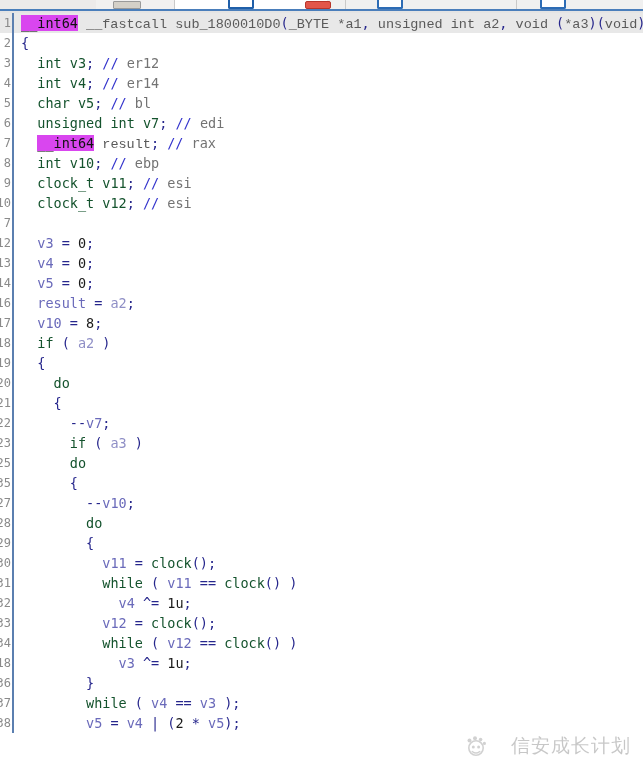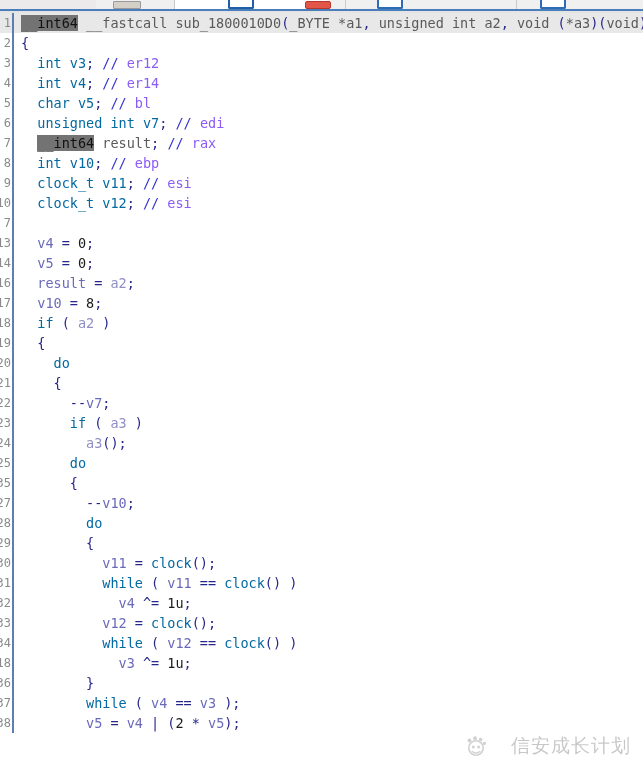--- a/index.html
+++ b/index.html
@@ -118,29 +118,29 @@
     background: #5b7fb0;
   }
   .code-text {
     padding-left: 7px;
     flex: 1;
     color: #000000;
     background: #ffffff;
   }
 
   
-  .t-kw      { color: #0369a1; }
+  .t-kw      { color: #14532d; }
   .t-var     { color: #6a6aba; }           
   .t-arg     { color: #8f8fc6; }           
   .t-num     { color: #1b1b1b; }           
   .t-cmt     { color: #3333cc; }           
-  .t-reg     { color: #8b5cf6; }           
+  .t-reg     { color: #737373; }           
   .t-plain   { color: #4a4a4a; }
-  .t-hl      { background: #737373; color: #111111; }
-  .t-grey    { color: #5a5a5a; }
+  .t-hl      { background: #d946ef; color: #111111; }
+  .t-grey    { color: #5a5a5a; font-family: Liberation Mono, monospace; }
   .t-blue    { color: #26268c; }
 
   
   .watermark {
     position: absolute;
     right: 12px;
     bottom: 10px;
     display: flex;
     align-items: center;
     gap: 22px;
@@ -184,31 +184,31 @@
       <div class="code-row"><div class="gutter">2</div><div class="gutter-bar"></div><div class="code-text"><span class="t-blue">{</span></div></div>
       <div class="code-row"><div class="gutter">3</div><div class="gutter-bar"></div><div class="code-text"><span class="t-kw">  int </span><span class="t-kw">v3</span><span class="t-blue">;</span><span class="t-plain"> </span><span class="t-cmt">//</span><span class="t-plain"> </span><span class="t-reg">er12</span></div></div>
       <div class="code-row"><div class="gutter">4</div><div class="gutter-bar"></div><div class="code-text"><span class="t-kw">  int </span><span class="t-kw">v4</span><span class="t-blue">;</span><span class="t-plain"> </span><span class="t-cmt">//</span><span class="t-plain"> </span><span class="t-reg">er14</span></div></div>
       <div class="code-row"><div class="gutter">5</div><div class="gutter-bar"></div><div class="code-text"><span class="t-kw">  char </span><span class="t-kw">v5</span><span class="t-blue">;</span><span class="t-plain"> </span><span class="t-cmt">//</span><span class="t-plain"> </span><span class="t-reg">bl</span></div></div>
       <div class="code-row"><div class="gutter">6</div><div class="gutter-bar"></div><div class="code-text"><span class="t-kw">  unsigned int </span><span class="t-kw">v7</span><span class="t-blue">;</span><span class="t-plain"> </span><span class="t-cmt">//</span><span class="t-plain"> </span><span class="t-reg">edi</span></div></div>
       <div class="code-row"><div class="gutter">7</div><div class="gutter-bar"></div><div class="code-text"><span class="t-plain">  </span><span class="t-hl">__int64</span><span class="t-plain"> </span><span class="t-grey">result</span><span class="t-blue">;</span><span class="t-plain"> </span><span class="t-cmt">//</span><span class="t-plain"> </span><span class="t-reg">rax</span></div></div>
       <div class="code-row"><div class="gutter">8</div><div class="gutter-bar"></div><div class="code-text"><span class="t-kw">  int </span><span class="t-kw">v10</span><span class="t-blue">;</span><span class="t-plain"> </span><span class="t-cmt">//</span><span class="t-plain"> </span><span class="t-reg">ebp</span></div></div>
       <div class="code-row"><div class="gutter">9</div><div class="gutter-bar"></div><div class="code-text"><span class="t-kw">  clock_t </span><span class="t-kw">v11</span><span class="t-blue">;</span><span class="t-plain"> </span><span class="t-cmt">//</span><span class="t-plain"> </span><span class="t-reg">esi</span></div></div>
       <div class="code-row"><div class="gutter">10</div><div class="gutter-bar"></div><div class="code-text"><span class="t-kw">  clock_t </span><span class="t-kw">v12</span><span class="t-blue">;</span><span class="t-plain"> </span><span class="t-cmt">//</span><span class="t-plain"> </span><span class="t-reg">esi</span></div></div>
       <div class="code-row"><div class="gutter">7</div><div class="gutter-bar"></div><div class="code-text"> </div></div>
+      <div class="code-row"><div class="gutter">12</div><div class="gutter-bar"></div><div class="code-text"><span class="t-plain">  </span><span class="t-var">v3</span><span class="t-blue"> = </span><span class="t-num">0</span><span class="t-blue">;</span></div></div>
       <div class="code-row"><div class="gutter">13</div><div class="gutter-bar"></div><div class="code-text"><span class="t-plain">  </span><span class="t-var">v4</span><span class="t-blue"> = </span><span class="t-num">0</span><span class="t-blue">;</span></div></div>
       <div class="code-row"><div class="gutter">14</div><div class="gutter-bar"></div><div class="code-text"><span class="t-plain">  </span><span class="t-var">v5</span><span class="t-blue"> = </span><span class="t-num">0</span><span class="t-blue">;</span></div></div>
       <div class="code-row"><div class="gutter">16</div><div class="gutter-bar"></div><div class="code-text"><span class="t-plain">  </span><span class="t-var">result</span><span class="t-blue"> = </span><span class="t-arg">a2</span><span class="t-blue">;</span></div></div>
       <div class="code-row"><div class="gutter">17</div><div class="gutter-bar"></div><div class="code-text"><span class="t-plain">  </span><span class="t-var">v10</span><span class="t-blue"> = </span><span class="t-num">8</span><span class="t-blue">;</span></div></div>
       <div class="code-row"><div class="gutter">18</div><div class="gutter-bar"></div><div class="code-text"><span class="t-kw">  if </span><span class="t-blue">( </span><span class="t-arg">a2</span><span class="t-blue"> )</span></div></div>
       <div class="code-row"><div class="gutter">19</div><div class="gutter-bar"></div><div class="code-text"><span class="t-blue">  {</span></div></div>
       <div class="code-row"><div class="gutter">20</div><div class="gutter-bar"></div><div class="code-text"><span class="t-kw">    do</span></div></div>
       <div class="code-row"><div class="gutter">21</div><div class="gutter-bar"></div><div class="code-text"><span class="t-blue">    {</span></div></div>
       <div class="code-row"><div class="gutter">22</div><div class="gutter-bar"></div><div class="code-text"><span class="t-plain">      </span><span class="t-blue">--</span><span class="t-var">v7</span><span class="t-blue">;</span></div></div>
       <div class="code-row"><div class="gutter">23</div><div class="gutter-bar"></div><div class="code-text"><span class="t-kw">      if </span><span class="t-blue">( </span><span class="t-arg">a3</span><span class="t-blue"> )</span></div></div>
-      <div class="code-row"><div class="gutter">24</div><div class="gutter-bar"></div><div class="code-text"><span class="t-plain">        </span><span class="t-arg">a3</span><span class="t-blue">();</span></div></div>
       <div class="code-row"><div class="gutter">25</div><div class="gutter-bar"></div><div class="code-text"><span class="t-kw">      do</span></div></div>
       <div class="code-row"><div class="gutter">35</div><div class="gutter-bar"></div><div class="code-text"><span class="t-blue">      {</span></div></div>
       <div class="code-row"><div class="gutter">27</div><div class="gutter-bar"></div><div class="code-text"><span class="t-plain">        </span><span class="t-blue">--</span><span class="t-var">v10</span><span class="t-blue">;</span></div></div>
       <div class="code-row"><div class="gutter">28</div><div class="gutter-bar"></div><div class="code-text"><span class="t-kw">        do</span></div></div>
       <div class="code-row"><div class="gutter">29</div><div class="gutter-bar"></div><div class="code-text"><span class="t-blue">        {</span></div></div>
       <div class="code-row"><div class="gutter">30</div><div class="gutter-bar"></div><div class="code-text"><span class="t-plain">          </span><span class="t-var">v11</span><span class="t-blue"> = </span><span class="t-kw">clock</span><span class="t-blue">();</span></div></div>
       <div class="code-row"><div class="gutter">31</div><div class="gutter-bar"></div><div class="code-text"><span class="t-kw">          while </span><span class="t-blue">( </span><span class="t-var">v11</span><span class="t-blue"> == </span><span class="t-kw">clock</span><span class="t-blue">() )</span></div></div>
       <div class="code-row"><div class="gutter">32</div><div class="gutter-bar"></div><div class="code-text"><span class="t-plain">            </span><span class="t-var">v4</span><span class="t-blue"> ^= </span><span class="t-num">1u</span><span class="t-blue">;</span></div></div>
       <div class="code-row"><div class="gutter">33</div><div class="gutter-bar"></div><div class="code-text"><span class="t-plain">          </span><span class="t-var">v12</span><span class="t-blue"> = </span><span class="t-kw">clock</span><span class="t-blue">();</span></div></div>
       <div class="code-row"><div class="gutter">34</div><div class="gutter-bar"></div><div class="code-text"><span class="t-kw">          while </span><span class="t-blue">( </span><span class="t-var">v12</span><span class="t-blue"> == </span><span class="t-kw">clock</span><span class="t-blue">() )</span></div></div>

